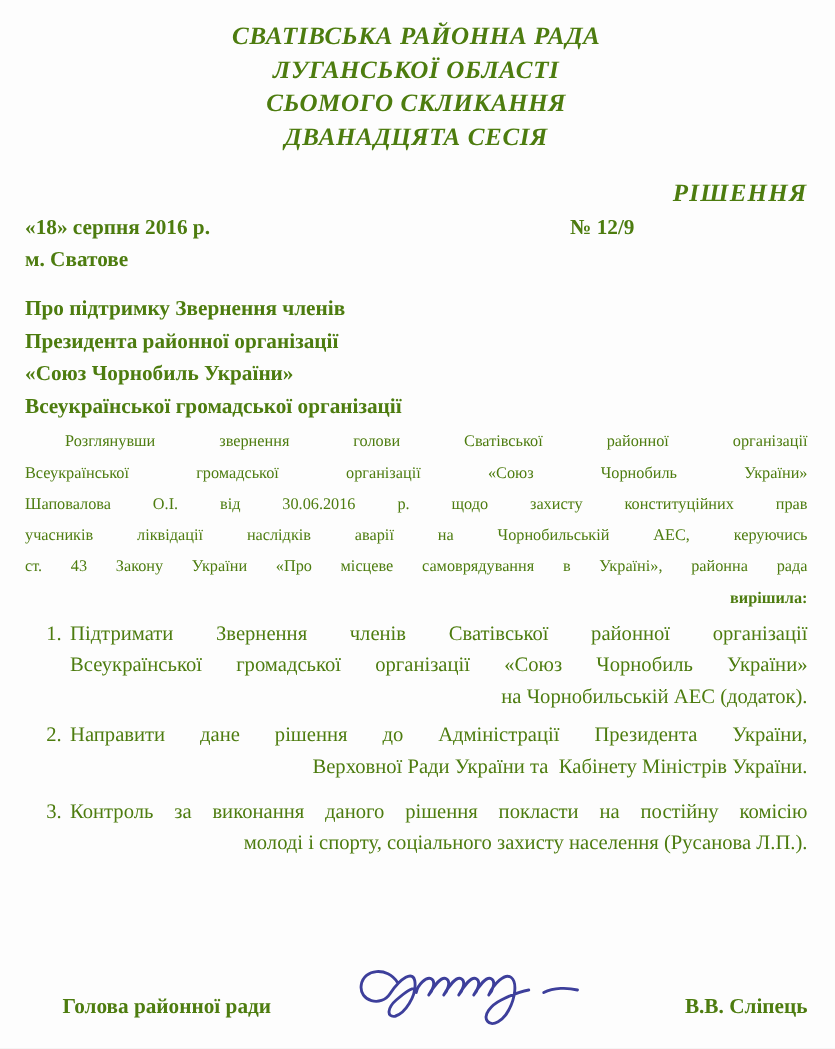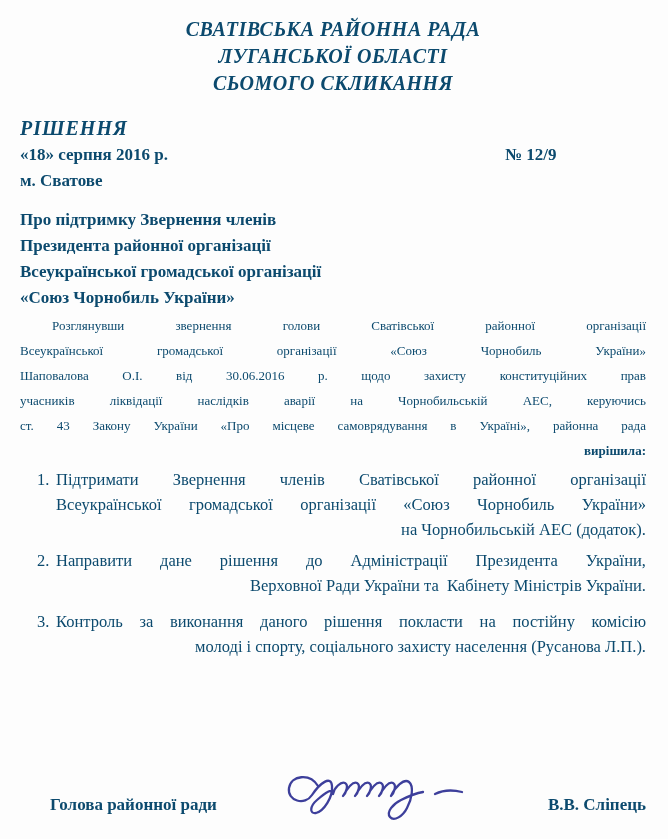--- a/index.html
+++ b/index.html
@@ -1,42 +1,42 @@
 <!DOCTYPE html>
 <html><head>
 <meta charset="utf-8">
 <style>
   html,body{margin:0;padding:0;background:#e9e9e9;}
   .page{
     position:relative;
     width:668px;height:839px;
     margin:0 auto;
     background:#fdfdfd;
-    color:#0c4a6e;
+    color:#4d7c0f;
     font-family:"Liberation Serif","DejaVu Serif",serif;
     box-sizing:border-box;
     padding:16px 22px 0 20px;
     overflow:hidden;
   }
   
   .hdr{ text-align:center; }
   .hline{
     font-size:20px; font-weight:700; font-style:italic;
     line-height:27px; letter-spacing:0.5px; white-space:nowrap;
   }
   .doc-type{
-    margin-top:18px; text-align:left;
+    margin-top:18px; text-align:right;
     font-size:20px; font-weight:700; font-style:italic;
     line-height:27px; letter-spacing:1px;
   }
   
   .meta-row{ position:relative; margin-top:0; height:52px; }
   .meta-date,.meta-place{ font-size:17px; font-weight:700; line-height:26px; }
   .meta-number{
-    position:absolute; left:485px; top:0;
+    position:absolute; left:436px; top:0;
     font-size:17px; font-weight:700; line-height:26px;font-family:Liberation Serif, serif;
   }
   
   .subject{ margin-top:13px; }
   .subject-line{ font-size:17px; font-weight:700; line-height:26px; }
   
   .preamble{ margin-top:2px; font-size:13px; line-height:25px; }
   .jl{ text-align:justify; text-align-last:justify; }
   .jl-last{ text-align:right; }
   .indent{ padding-left:32px; }
@@ -61,35 +61,36 @@
 </style>
 </head>
 <body>
 
 <div class="page">
 
   <div class="hdr">
     <div class="hline">СВАТІВСЬКА РАЙОННА РАДА</div>
     <div class="hline">ЛУГАНСЬКОЇ ОБЛАСТІ</div>
     <div class="hline">СЬОМОГО СКЛИКАННЯ</div>
+    <div class="hline">ДВАНАДЦЯТА СЕСІЯ</div>
   </div>
 
   <div class="doc-type">РІШЕННЯ</div>
 
   <div class="meta-row">
     <div class="meta-date">«18» серпня 2016 р.</div>
     <div class="meta-place">м. Сватове</div>
     <div class="meta-number">№ 12/9</div>
   </div>
 
   <div class="subject">
     <div class="subject-line">Про підтримку Звернення членів</div>
     <div class="subject-line">Президента районної організації</div>
+    <div class="subject-line">«Союз Чорнобиль України»</div>
     <div class="subject-line">Всеукраїнської громадської організації</div>
-    <div class="subject-line">«Союз Чорнобиль України»</div>
   </div>
 
   <div class="preamble">
     <div class="jl indent">Розглянувши звернення голови Сватівської районної організації</div>
     <div class="jl">Всеукраїнської громадської організації «Союз Чорнобиль України»</div>
     <div class="jl">Шаповалова О.І. від 30.06.2016 р. щодо захисту конституційних прав</div>
     <div class="jl">учасників ліквідації наслідків аварії на Чорнобильській АЕС, керуючись</div>
     <div class="jl">ст. 43 Закону України «Про місцеве самоврядування в Україні», районна рада</div>
     <div class="jl-last resolved">вирішила:</div>
   </div>

